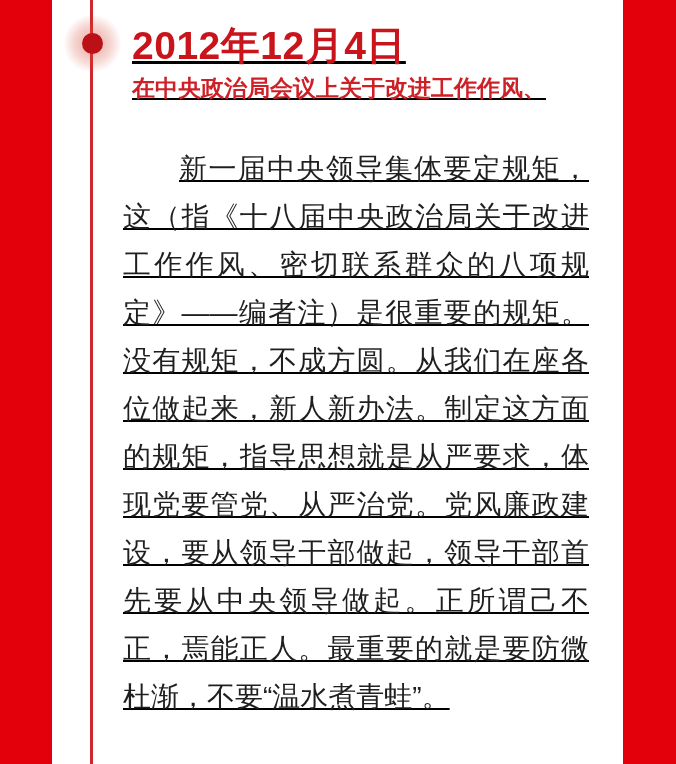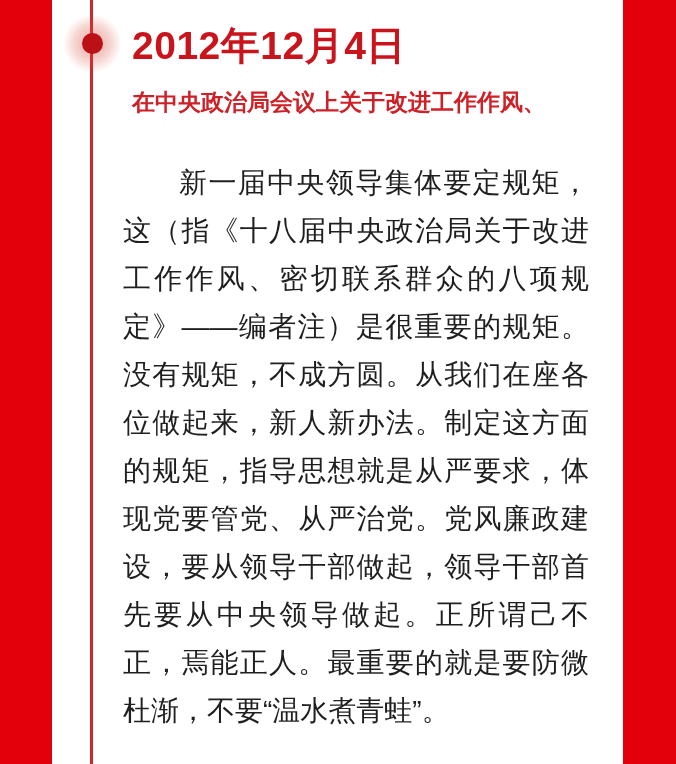--- a/index.html
+++ b/index.html
@@ -61,33 +61,34 @@
     width: 21px;
     height: 21px;
     border-radius: 50%;
     background: var(--timeline-dot);
   }
   .content {
     position: absolute;
     left: 123px;
     top: 24px;
     width: 466px;
+    text-decoration: underline;
   }
   .article-header { padding-left: 9px; }
   .date-heading {
     margin: 0;
     font-size: 39px;
     line-height: 44px;
     font-weight: 800;
     color: var(--date-red);
     letter-spacing: 0.5px;
     white-space: nowrap;
   }
   .subtitle {
-    margin-top: 18px;
+    margin-top: 4px;
     font-size: 23px;
     line-height: 33px;
     font-weight: 700;
     color: var(--subtitle-red);
   }
   .body-text {
     margin: 40px 0 0 0;
     font-size: 28px;
     line-height: 48px;
     font-weight: 500;

